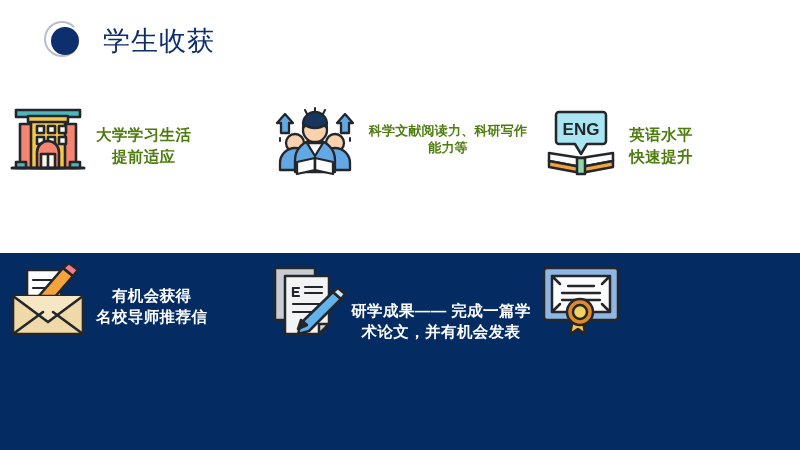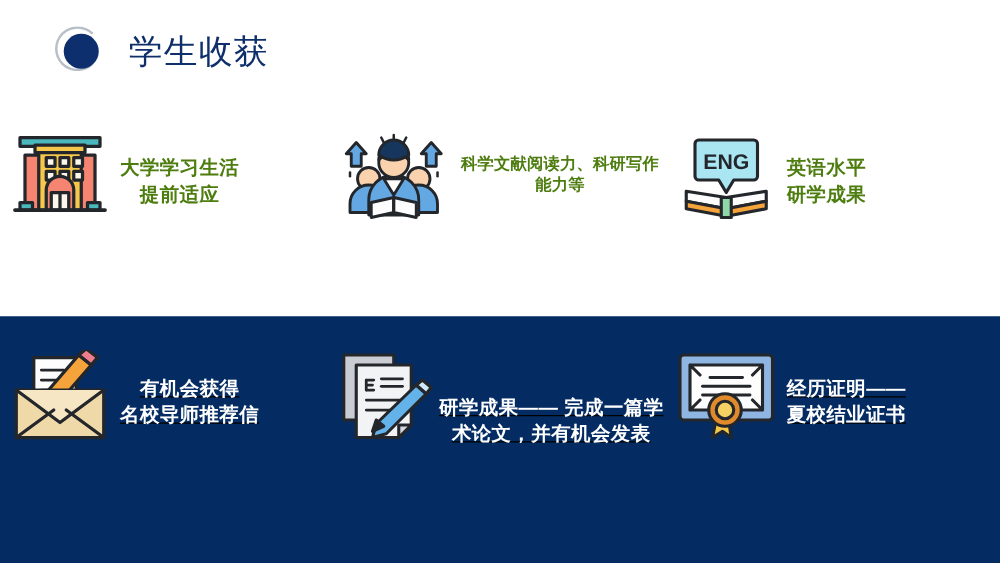--- a/index.html
+++ b/index.html
@@ -78,21 +78,21 @@
   }
 
   
   .row {
     position: absolute;
     left: 0;
     width: 800px;
     display: flex;
   }
   .row-top { top: 100px; }
-  .row-bottom { top: 272px; text-decoration: underline; }
+  .row-bottom { top: 256px; }
 
   .card {
     flex: 1 1 0;
     display: flex;
     flex-direction: row;
     align-items: center;
     text-align: center;
   }
   .icon-box {
     width: 96px;
@@ -218,21 +218,21 @@
             <text x="44" y="29" font-family="'Liberation Sans', sans-serif" font-size="17" font-weight="bold" fill="#23262b" stroke="none" text-anchor="middle">ENG</text>
             <path d="M44 52 L12 47 v8 l32 6 Z" fill="#fdfdfd"></path>
             <path d="M44 52 L76 47 v8 l-32 6 Z" fill="#fdfdfd"></path>
             <path d="M12 55 v6 l32 6 v-6 Z" fill="#f5a43c"></path>
             <path d="M76 55 v6 l-32 6 v-6 Z" fill="#f5a43c"></path>
             <rect x="40" y="52" width="8" height="16" fill="#8fd6a8"></rect>
           </g>
         </svg>
       </div>
       <div class="card-title">英语水平
-研学成果</div>
+快速提升</div>
     </div>
   </div>
 
   <div class="row row-bottom on-dark">
 
     <div class="card">
       <div class="icon-box">
         <svg width="90" height="74" viewBox="0 0 90 74">
           <g stroke="#23262b" stroke-width="2.6" stroke-linejoin="round" stroke-linecap="round">
             <rect x="24" y="6" width="34" height="42" fill="#fdfdfd"></rect>
@@ -293,18 +293,16 @@
               <line x1="32" y1="24" x2="58" y2="24"></line>
               <line x1="26" y1="31" x2="64" y2="31"></line>
               <line x1="26" y1="38" x2="64" y2="38"></line>
             </g>
             <path d="M38 52 l-4 20 8 -5 7 5 -3 -20 Z" fill="#f5c84b"></path>
             <circle cx="44" cy="50" r="13" fill="#e08a2c"></circle>
             <circle cx="44" cy="50" r="7" fill="#f5d063"></circle>
           </g>
         </svg>
       </div>
-      <div class="card-title">经历证明——
-夏校结业证书</div>
     </div>
   </div>
 
 </div>
 
 </body></html>

